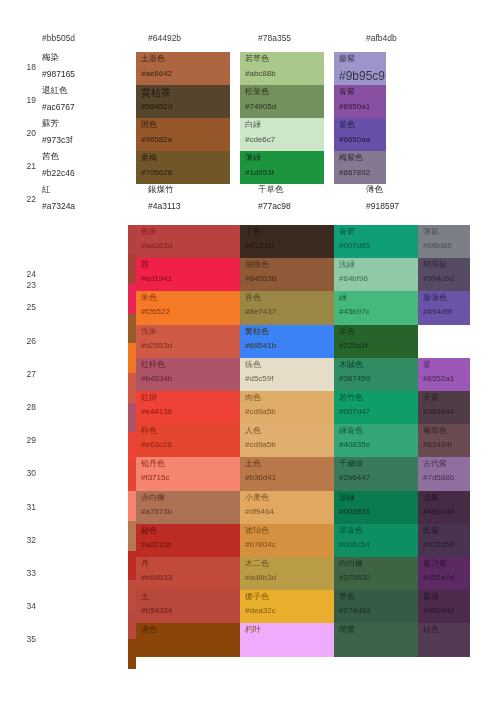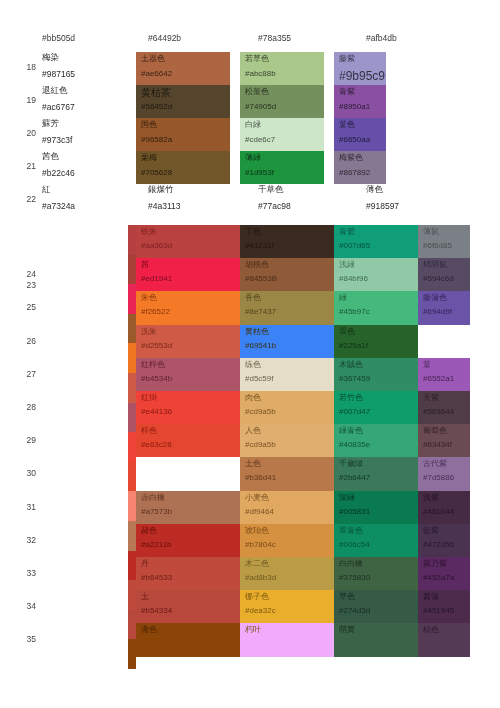--- a/index.html
+++ b/index.html
@@ -158,20 +158,24 @@
           <span class="hx" style="color: rgb(94, 33, 48);">#b4534b</span>
         </div>
         <div class="cell" style="top: 166px; height: 33.2px; background: rgb(238, 66, 55);">
           <span class="nm" style="color: rgb(137, 24, 17);">红掛</span>
           <span class="hx" style="color: rgb(137, 24, 17);">#e44136</span>
         </div>
         <div class="cell" style="top: 199.2px; height: 33.2px; background: rgb(229, 70, 47);">
           <span class="nm" style="color: rgb(139, 29, 15);">梓色</span>
           <span class="hx" style="color: rgb(139, 29, 15);">#e63c28</span>
         </div>
+        <div class="cell" style="top: 232.4px; height: 33.2px; background: rgb(245, 132, 112);">
+          <span class="nm" style="color: rgb(139, 45, 31);">铅丹色</span>
+          <span class="hx" style="color: rgb(139, 45, 31);">#f3715c</span>
+        </div>
         <div class="cell" style="top: 265.6px; height: 33.2px; background: rgb(173, 113, 84);">
           <span class="nm" style="color: rgb(95, 50, 32);">赤白橡</span>
           <span class="hx" style="color: rgb(95, 50, 32);">#a7573b</span>
         </div>
         <div class="cell" style="top: 298.8px; height: 33.2px; background: rgb(188, 43, 36);">
           <span class="nm" style="color: rgb(106, 16, 12);">赭色</span>
           <span class="hx" style="color: rgb(106, 16, 12);">#a2211b</span>
         </div>
         <div class="cell" style="top: 332px; height: 33.2px; background: rgb(192, 74, 60);">
           <span class="nm" style="color: rgb(109, 32, 24);">丹</span>

